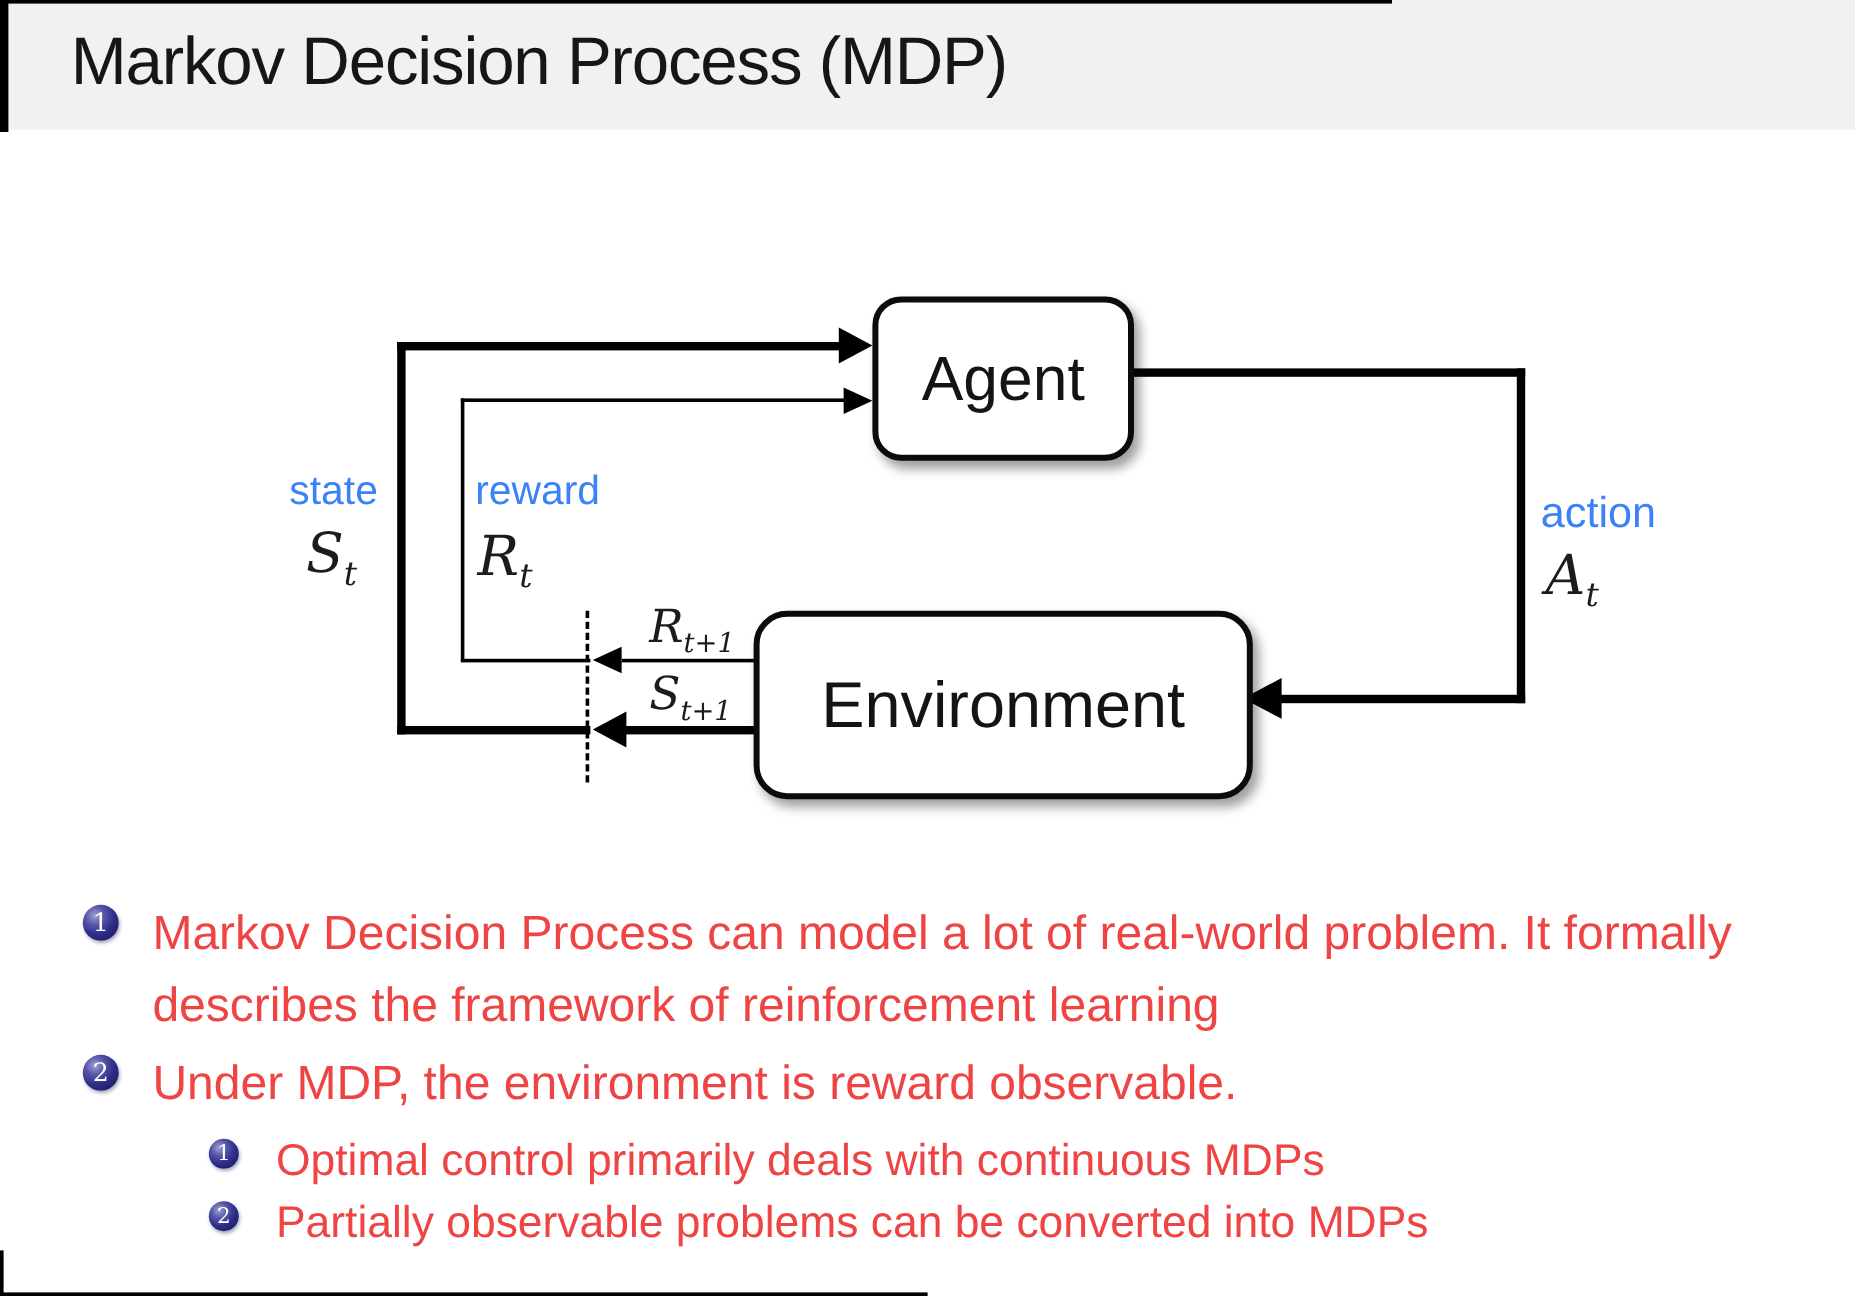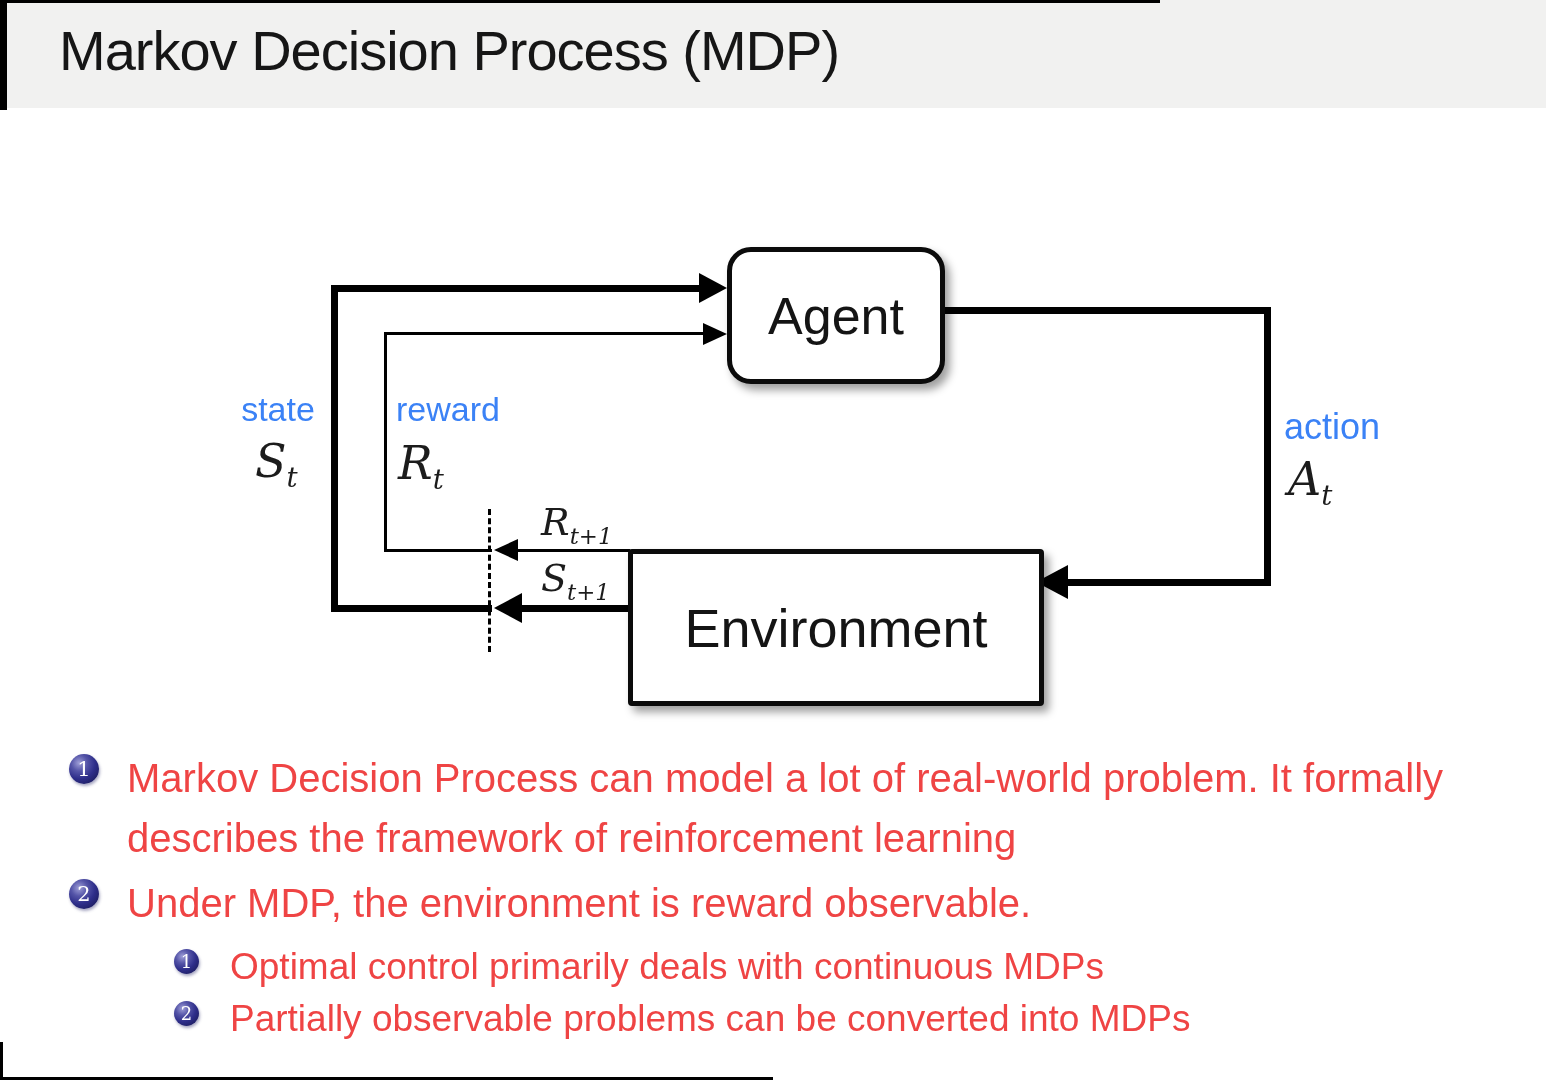--- a/index.html
+++ b/index.html
@@ -42,21 +42,21 @@
   .arr-l-big{border-top:15px solid transparent;border-bottom:15px solid transparent;border-right:28px solid #000;}
   .arr-l-xl{border-top:17px solid transparent;border-bottom:17px solid transparent;border-right:32px solid #000;}
 
   .node{
     position:absolute;z-index:2;
     background:#ffffff;border:5px solid #0b0b0b;
     display:flex;align-items:center;justify-content:center;
     box-shadow:5px 6px 9px rgba(0,0,0,0.38);
   }
   .node-agent{left:727px;top:243px;width:208px;height:127px;border-radius:24px;font-size:52px;}
-  .node-env{left:628px;top:505px;width:406px;height:147px;border-radius:4px;font-size:54px;margin-top:40px;}
+  .node-env{left:628px;top:505px;width:406px;height:147px;border-radius:28px;font-size:54px;}
   .dlabel{position:absolute;z-index:3;font-size:34px;color:#3b82f6;white-space:nowrap;}
   .math{font-family:"DejaVu Serif",serif;font-style:italic;color:#1c1c1c;white-space:nowrap;z-index:3;position:absolute;}
   .math sub{font-size:0.60em;font-style:italic;line-height:0;}
   .m-big{font-size:46px;}
   .m-mid{font-size:38px;}
 
   
   .ball{
     position:absolute;z-index:4;border-radius:50%;
     background:radial-gradient(circle at 34% 30%, #a0a0d8 0%, #5555a8 28%, #2e2e8a 55%, #16164f 95%);

